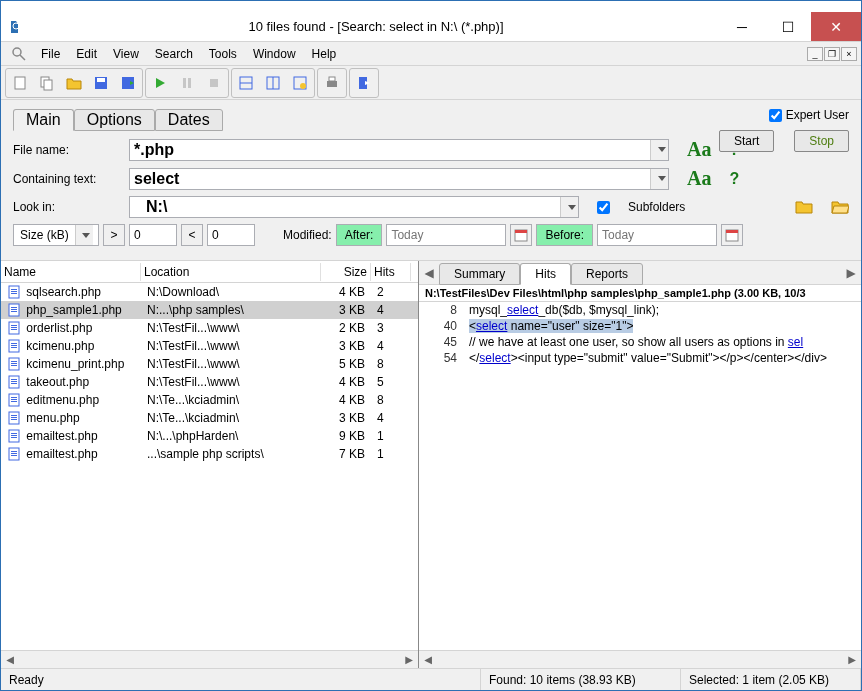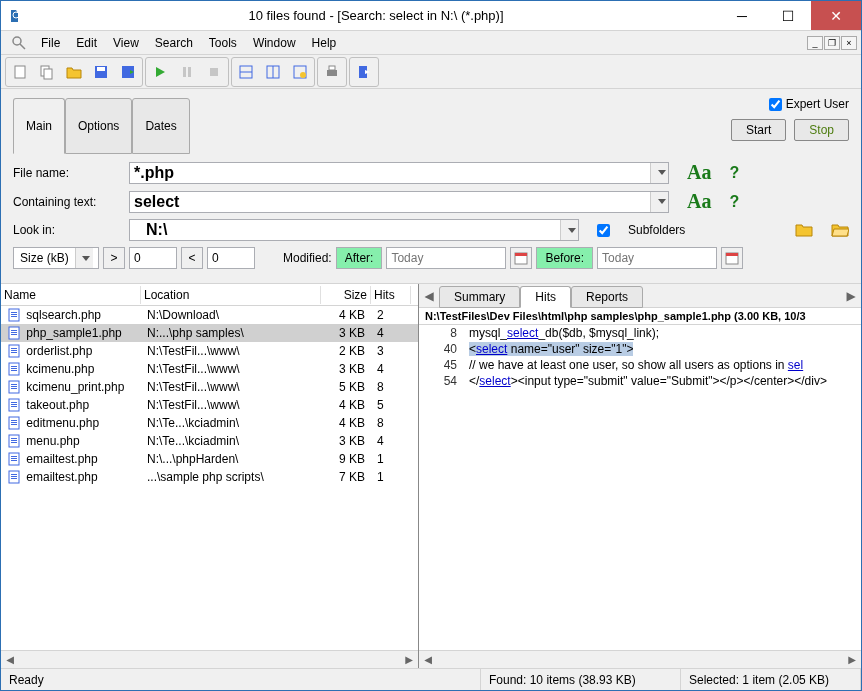--- a/index.html
+++ b/index.html
@@ -1,38 +1,38 @@
 <!DOCTYPE html>
 <html><head>
 <meta charset="utf-8">
 <style>
 * { box-sizing: border-box; margin: 0; padding: 0; font-family: 'Segoe UI', Tahoma, sans-serif; font-size: 12px; }
 body { background: #fff; width: 862px; height: 691px; overflow: hidden; display: flex; flex-direction: column; border: 1px solid #2c6fb3; }
-.titlebar { background: #fff; height: 30px; display: flex; align-items: center; padding-left: 8px; border-bottom: 1px solid #d4d4d4; }
+.titlebar { background: #fff; height: 30px; display: flex; align-items: center; padding-left: 8px; border-bottom: 1px solid #d4d4d4; margin-top: 11px; }
 .titlebar-icon { width: 16px; height: 16px; margin-right: 8px; }
 .titlebar-text { flex: 1; text-align: center; font-size: 13px; color: #000; }
 .win-controls { display: flex; height: 100%; }
 .win-btn { width: 46px; height: 100%; display: flex; align-items: center; justify-content: center; font-size: 14px; cursor: pointer; }
 .win-btn.close { background: #c75050; color: #fff; width: 50px; }
 .menubar { height: 24px; display: flex; align-items: center; padding: 0 4px; background: #f0f0f0; border-bottom: 1px solid #d4d4d4; }
 .menubar-left { display: flex; align-items: center; }
 .mag-icon { width: 16px; height: 16px; margin: 0 6px; }
 .menu-item { padding: 2px 8px; cursor: pointer; }
 .mdi-controls { margin-left: auto; display: flex; gap: 1px; }
 .mdi-btn { width: 16px; height: 14px; border: 1px solid #aaa; background: #f5f5f5; font-size: 9px; display: flex; align-items: center; justify-content: center; cursor: pointer; }
 .toolbar { height: 34px; display: flex; align-items: center; padding: 2px 4px; background: #f0f0f0; border-bottom: 1px solid #d4d4d4; gap: 2px; }
 .tool-group { display: flex; border: 1px solid #c0c0c0; border-radius: 3px; padding: 1px; gap: 1px; }
 .tool-btn { width: 26px; height: 26px; display: flex; align-items: center; justify-content: center; cursor: pointer; border-radius: 2px; }
 .tool-btn.disabled { opacity: 0.4; cursor: default; }
 .search-panel { background: #f0f0f0; padding: 8px 12px; border-bottom: 1px solid #d4d4d4; position: relative; }
 .search-tabs { display: flex; gap: 0; margin-bottom: 8px; }
-.search-tab { padding: 20px 12px; border: 1px solid #aaa; background: #e8e8e8; cursor: pointer; font-size: 12px; border-radius: 3px 3px 0 0; position: relative; top: 1px; }
+.search-tab { padding: 1px 12px; border: 1px solid #aaa; background: #e8e8e8; cursor: pointer; font-size: 16px; border-radius: 3px 3px 0 0; position: relative; top: 1px; }
 .search-tab.active { background: #f0f0f0; border-bottom-color: #f0f0f0; z-index: 1; }
 .expert-row { position: absolute; right: 12px; top: 8px; display: flex; align-items: center; gap: 4px; }
-.start-stop { position: absolute; right: 12px; top: 30px; display: flex; gap: 8px; }
+.start-stop { position: absolute; right: 12px; top: 30px; display: flex; gap: 20px; }
 .wbtn { padding: 3px 14px; border: 1px solid #888; background: #e8e8e8; cursor: pointer; font-size: 12px; border-radius: 2px; }
 .wbtn.disabled { color: #4d7c0f; cursor: default; }
 .form-row { display: flex; align-items: center; margin-bottom: 6px; gap: 18px; }
 .form-label { width: 98px; font-size: 12px; }
 .dropdown-arrow { border-left: 4px solid transparent; border-right: 4px solid transparent; border-top: 5px solid #555; display: inline-block; margin-left: 4px; }
 .combo { display: flex; align-items: center; border: 1px solid #abadb3; background: #fff; height: 22px; }
 .combo input { border: none; flex: 1; padding: 0 4px; outline: none; font-size: 16px; font-weight: bold; }
 .combo-btn { width: 18px; height: 100%; display: flex; align-items: center; justify-content: center; border-left: 1px solid #ccc; cursor: pointer; background: #f0f0f0; }
 .aa-icon { color: #1a7a1a; font-weight: bold; font-size: 20px; font-family: serif; cursor: pointer; }
 .help-icon { color: #1a7a1a; font-weight: bold; font-size: 16px; cursor: pointer; }

